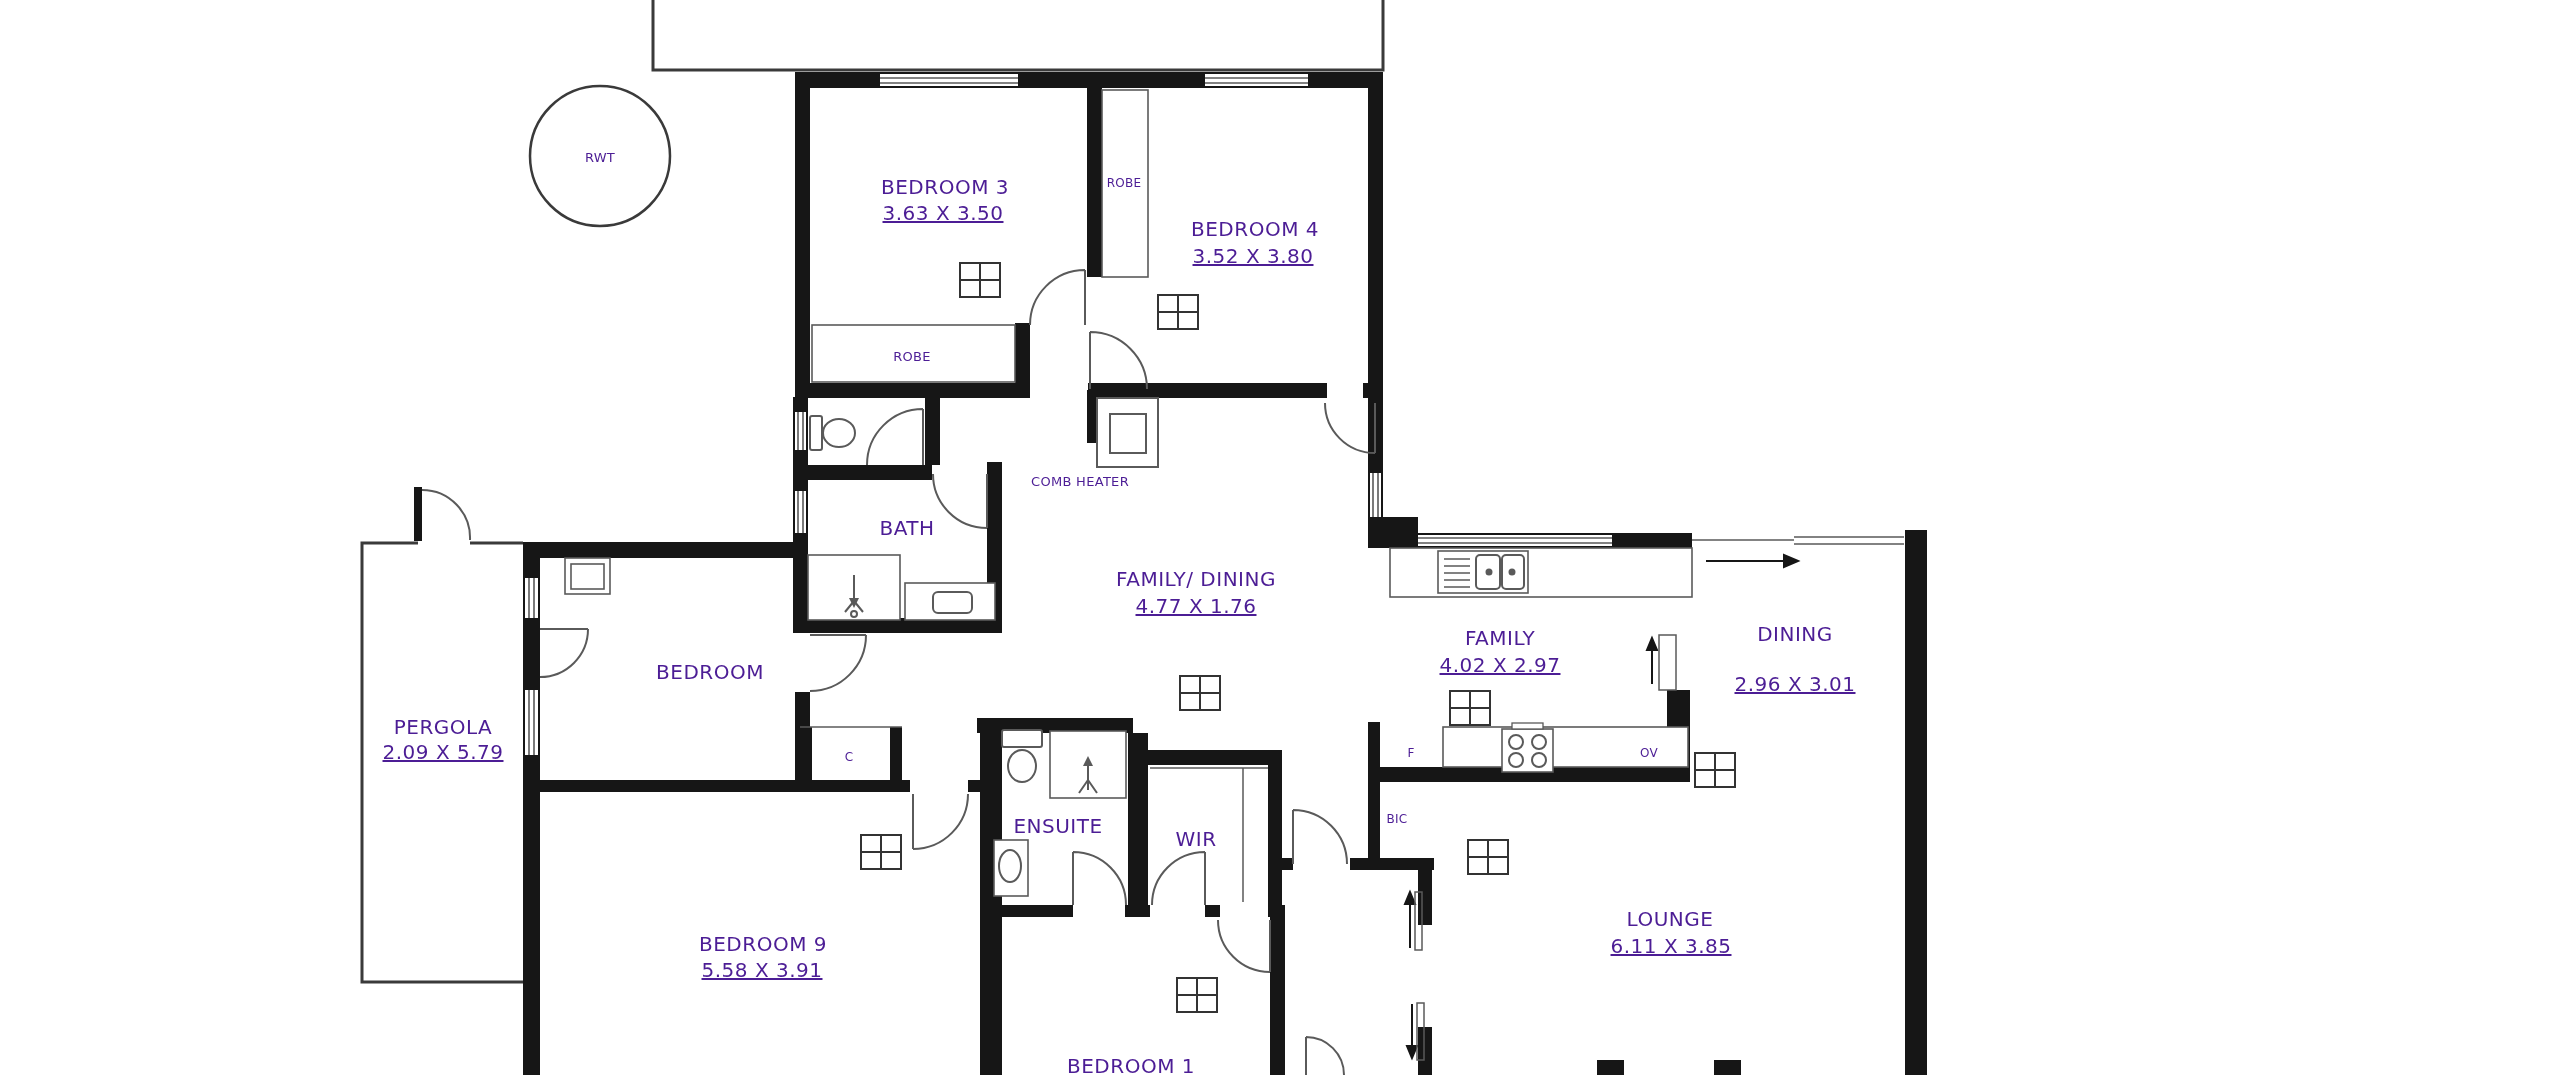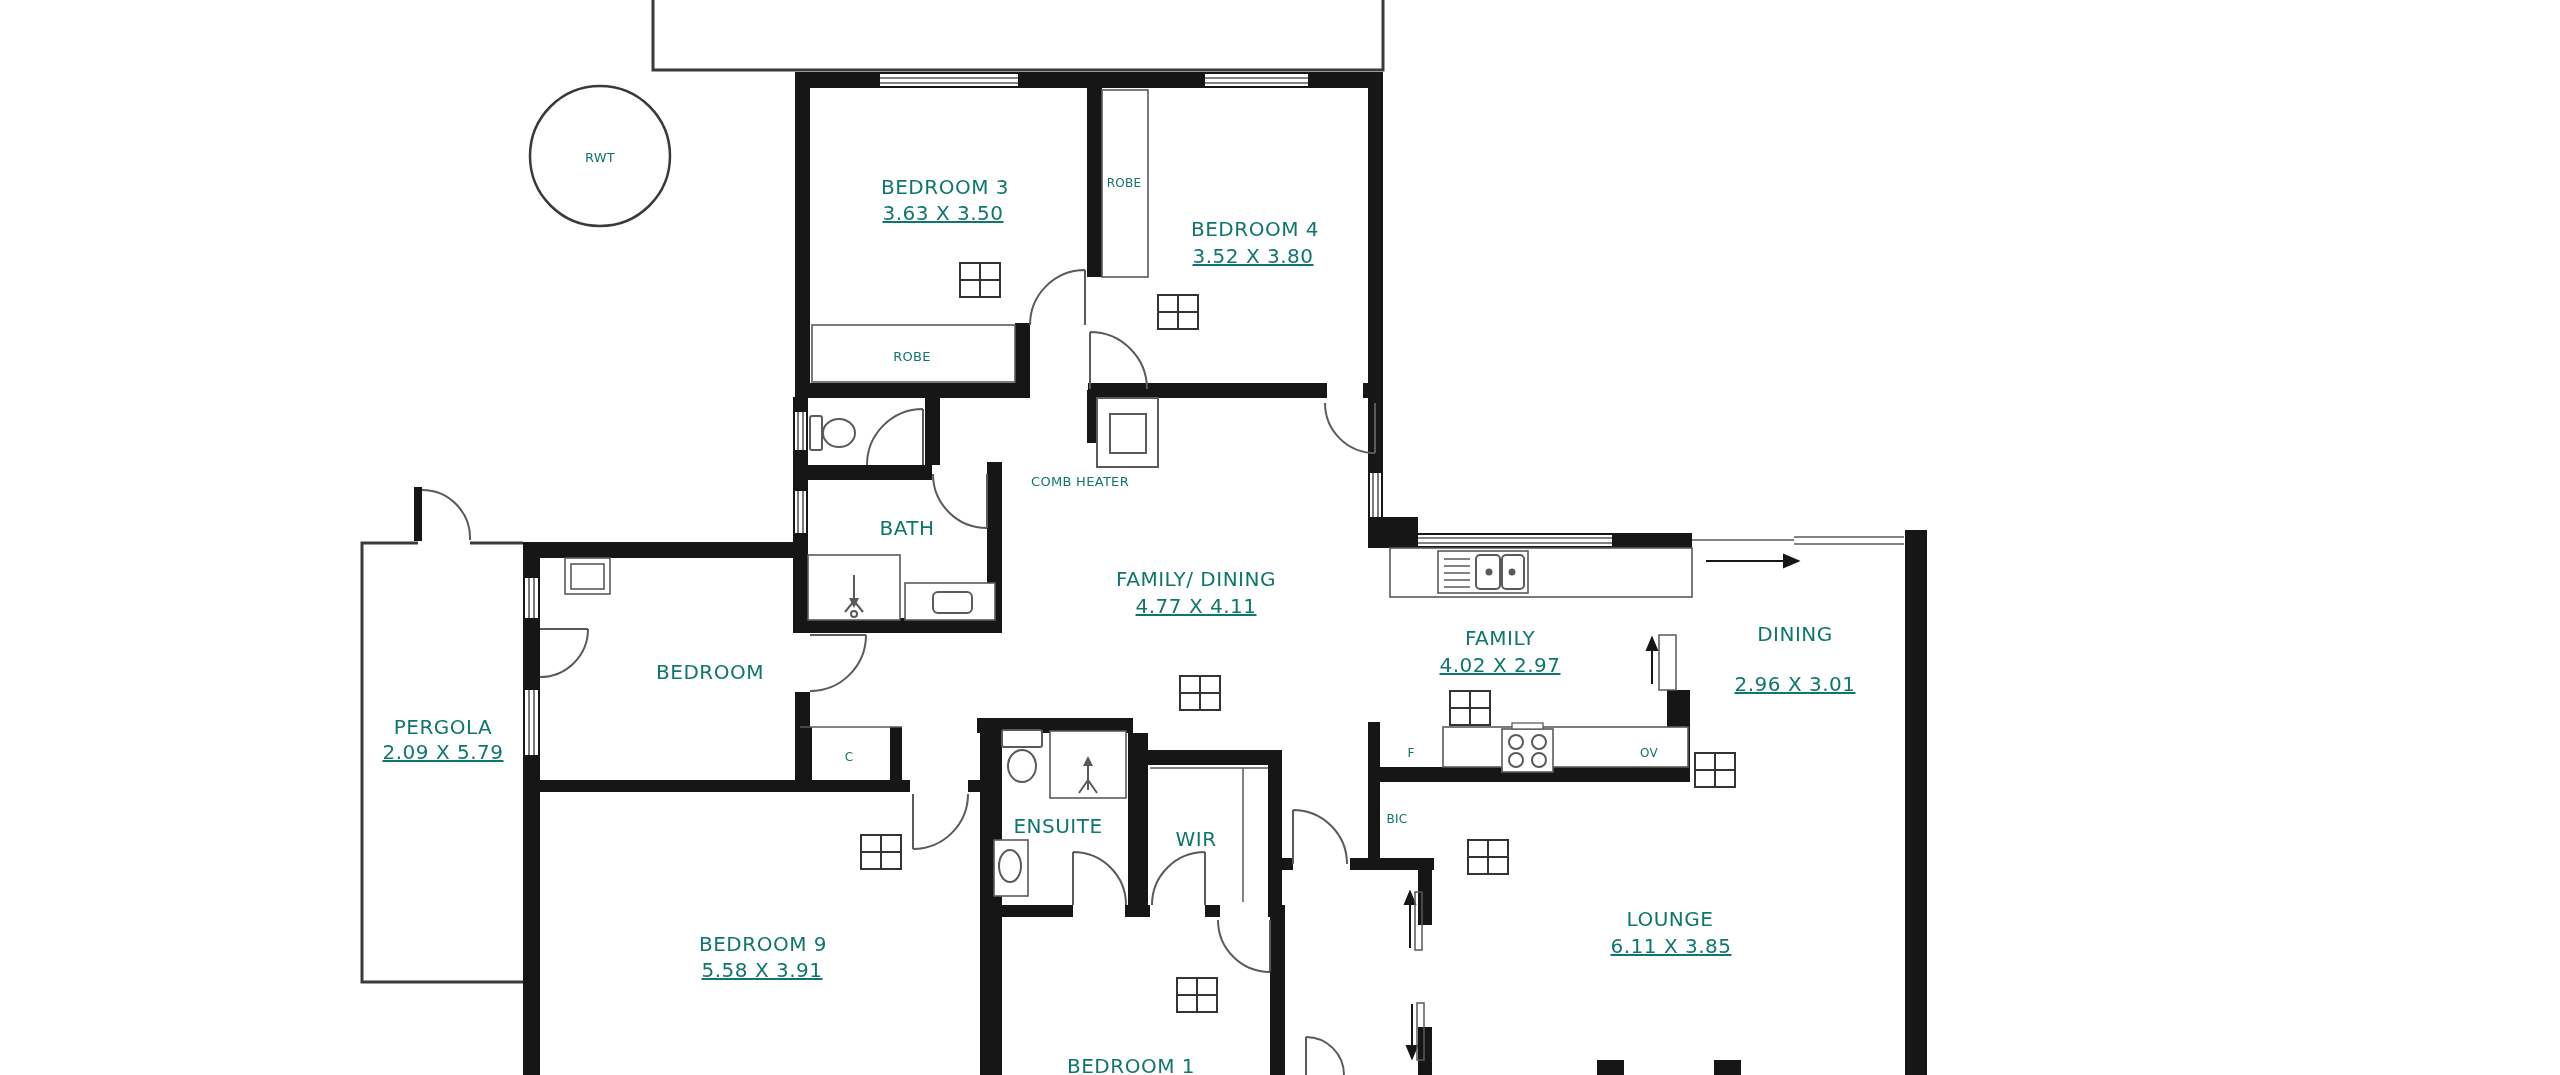--- a/index.html
+++ b/index.html
@@ -7,21 +7,21 @@
     position:relative;
     width:2560px;height:1075px;
     background:#ffffff;
     overflow:hidden;
     font-family:"DejaVu Sans","Liberation Sans",sans-serif;
   }
   #plan-svg{position:absolute;left:0;top:0;width:100%;height:100%;}
   .lbl{
     position:absolute;
     transform:translate(-50%,-50%);
-    color:#0f766e;
+    color:#4c1d95;
     text-align:right;
     white-space:nowrap;
     letter-spacing:.5px;
     line-height:1;
   }
   .room{font-size:20px;}
   .dims{font-size:20px;text-decoration:underline;}
   .small{font-size:13px;letter-spacing:.3px;}
   .tiny{font-size:12px;letter-spacing:.2px;}
 </style>
@@ -249,21 +249,21 @@
 
   <span class="lbl room" style="left:945px;top:187px">BEDROOM 3</span>
   <span class="lbl dims" style="left:943px;top:213px">3.63 X 3.50</span>
 
   <span class="lbl room" style="left:1255px;top:229px">BEDROOM 4</span>
   <span class="lbl dims" style="left:1253px;top:256px">3.52 X 3.80</span>
 
   <span class="lbl room" style="left:907px;top:528px">BATH</span>
 
   <span class="lbl room" style="left:1196px;top:579px">FAMILY/ DINING</span>
-  <span class="lbl dims" style="left:1196px;top:606px">4.77 X 4.11</span>
+  <span class="lbl dims" style="left:1196px;top:606px">4.77 X 1.76</span>
 
   <span class="lbl room" style="left:1500px;top:638px">FAMILY</span>
   <span class="lbl dims" style="left:1500px;top:665px">4.02 X 2.97</span>
 
   <span class="lbl room" style="left:1795px;top:634px">DINING</span>
   <span class="lbl dims" style="left:1795px;top:684px">2.96 X 3.01</span>
 
   <span class="lbl room" style="left:710px;top:672px">BEDROOM</span>
 
   <span class="lbl room" style="left:443px;top:727px">PERGOLA</span>

